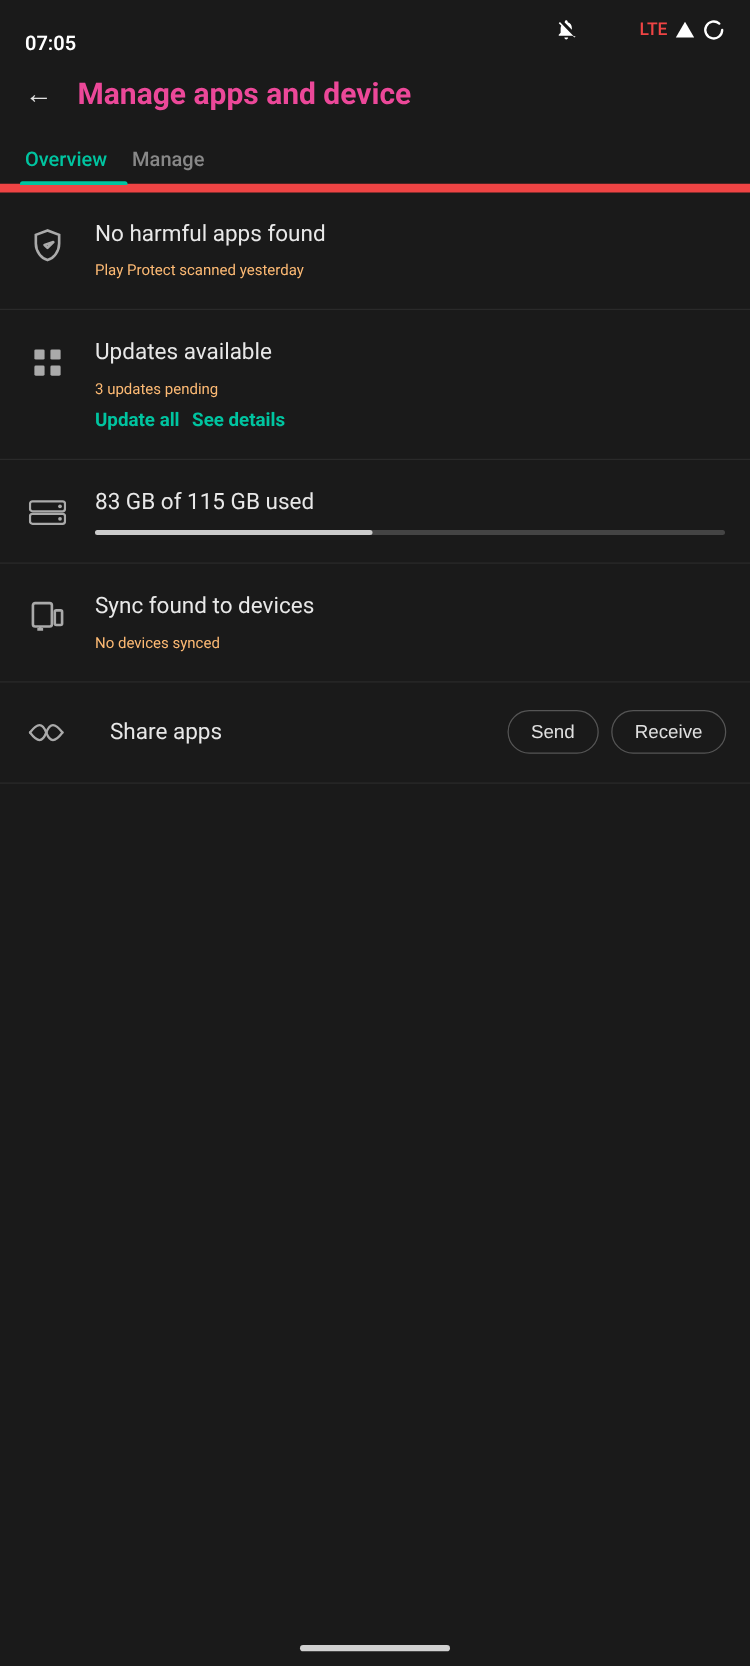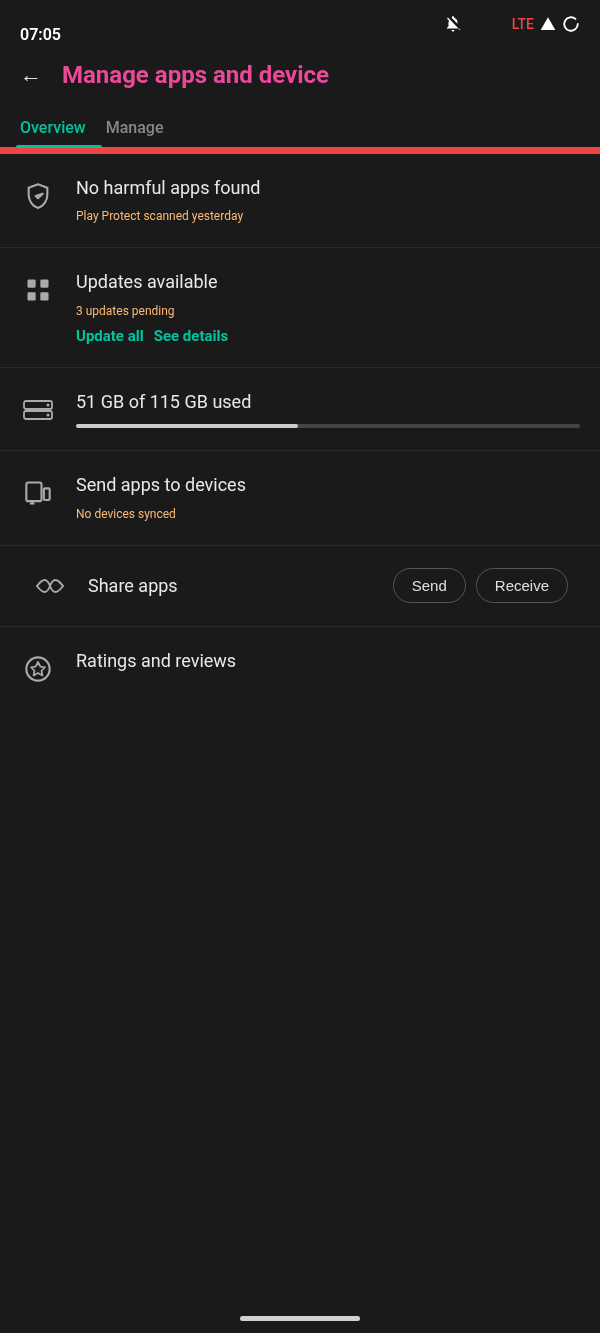--- a/index.html
+++ b/index.html
@@ -179,22 +179,22 @@
       height: 4px;
       background-color: #cccccc;
       border-radius: 2px;
       width: 44%; 
     }
 
     
     .share-apps-row {
       display: flex;
       align-items: center;
-      padding: 22px 32px;
-      gap: 20px;
+      padding: 22px 19px;
+      gap: 33px;
       border-bottom: 1px solid #2a2a2a;
       justify-content: flex-end;
     }
 
     .share-apps-icon {
       width: 36px;
       height: 36px;
       display: flex;
       align-items: center;
       justify-content: center;
@@ -321,67 +321,56 @@
   <div class="list-item">
     <div class="item-icon">
       <svg width="30" height="24" viewBox="0 0 30 24" fill="none" stroke="#aaa" stroke-width="1.8">
         <rect x="1" y="3" width="28" height="8" rx="2"></rect>
         <rect x="1" y="13" width="28" height="8" rx="2"></rect>
         <circle cx="25" cy="7" r="1.5" fill="#aaa" stroke="none"></circle>
         <circle cx="25" cy="17" r="1.5" fill="#aaa" stroke="none"></circle>
       </svg>
     </div>
     <div class="item-content">
-      <div class="item-title">51 GB of 115 GB used</div>
+      <div class="item-title">83 GB of 115 GB used</div>
       <div class="storage-bar-container">
         <div class="storage-bar-bg">
           <div class="storage-bar-fill"></div>
         </div>
       </div>
     </div>
   </div>
 
   <div class="list-item">
     <div class="item-icon">
       <svg width="28" height="28" viewBox="0 0 24 24" fill="none" stroke="#aaa" stroke-width="1.8">
         <rect x="2" y="3" width="13" height="16" rx="1.5"></rect>
         <rect x="17" y="8" width="5" height="10" rx="1"></rect>
         <line x1="7" y1="19" x2="7" y2="21"></line>
         <line x1="5" y1="21" x2="9" y2="21"></line>
       </svg>
     </div>
     <div class="item-content">
-      <div class="item-title">Send apps to devices</div>
+      <div class="item-title">Sync found to devices</div>
       <div class="item-subtitle">No devices synced</div>
     </div>
   </div>
 
   <div class="share-apps-row">
     <div class="share-apps-icon">
       <svg width="30" height="20" viewBox="0 0 30 20" fill="none" stroke="#aaa" stroke-width="1.8" stroke-linecap="round">
         <path d="M2 10 C8 2, 12 2, 15 10"></path>
         <path d="M15 10 C18 18, 22 18, 28 10"></path>
         <path d="M2 10 C8 18, 12 18, 15 10"></path>
         <path d="M15 10 C18 2, 22 2, 28 10"></path>
       </svg>
     </div>
     <span class="share-apps-label">Share apps</span>
     <div class="share-buttons">
       <button class="share-btn">Send</button>
       <button class="share-btn">Receive</button>
     </div>
   </div>
 
-  <div class="list-item">
-    <div class="item-icon">
-      <svg width="28" height="28" viewBox="0 0 24 24" fill="none" stroke="#aaa" stroke-width="1.8">
-        <circle cx="12" cy="12" r="10"></circle>
-        <polygon points="12,6 14,10 18,10.5 15,13.5 15.8,17.5 12,15.5 8.2,17.5 9,13.5 6,10.5 10,10" fill="none" stroke="#aaa" stroke-width="1.5" stroke-linejoin="round"></polygon>
-      </svg>
-    </div>
-    <div class="item-content">
-      <div class="item-title">Ratings and reviews</div>
-    </div>
-  </div>
 
 </div>
 
 <div class="bottom-bar"></div>
 
 </body></html>

